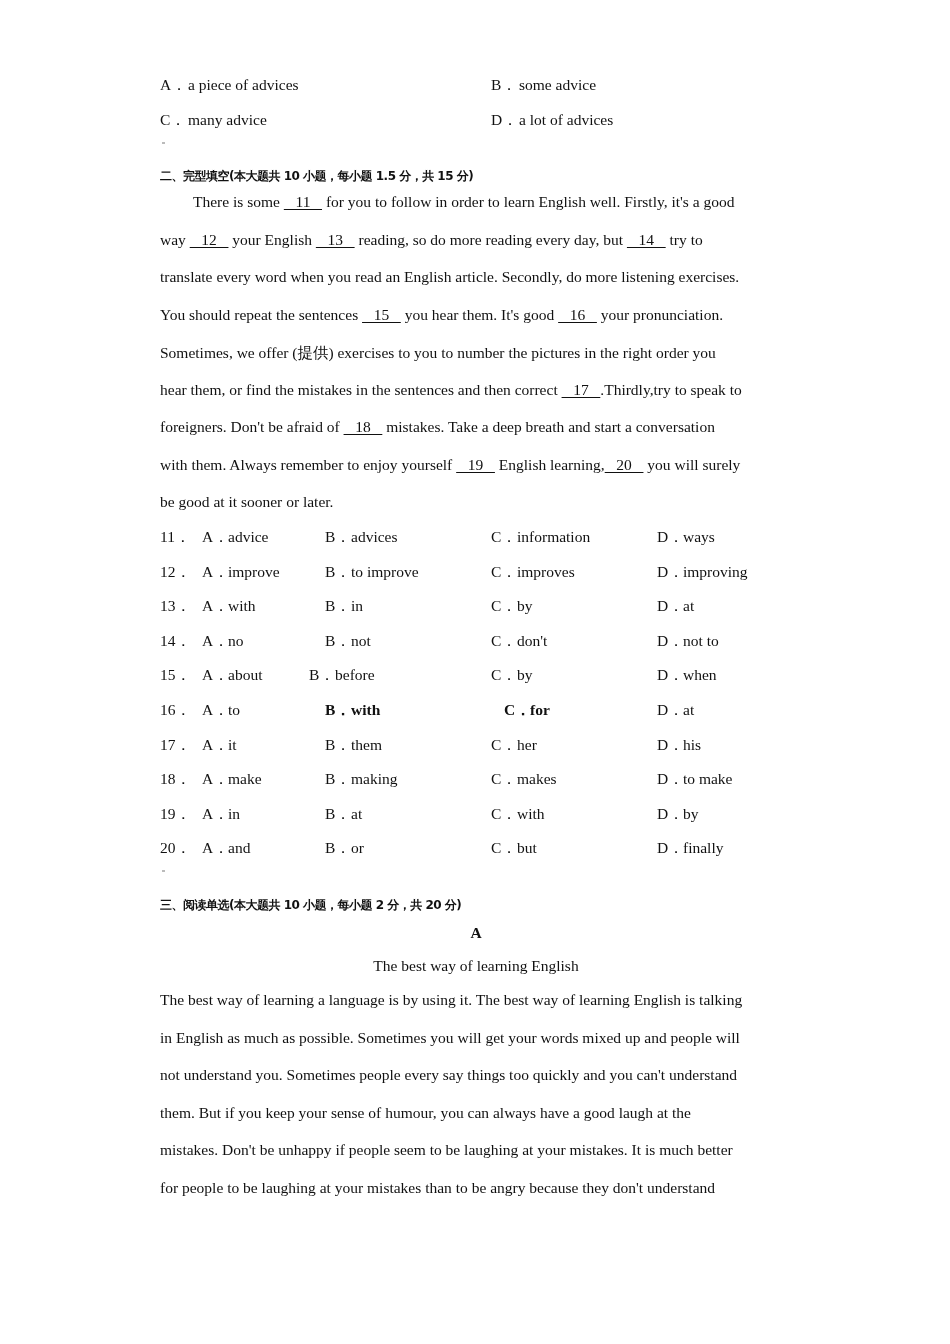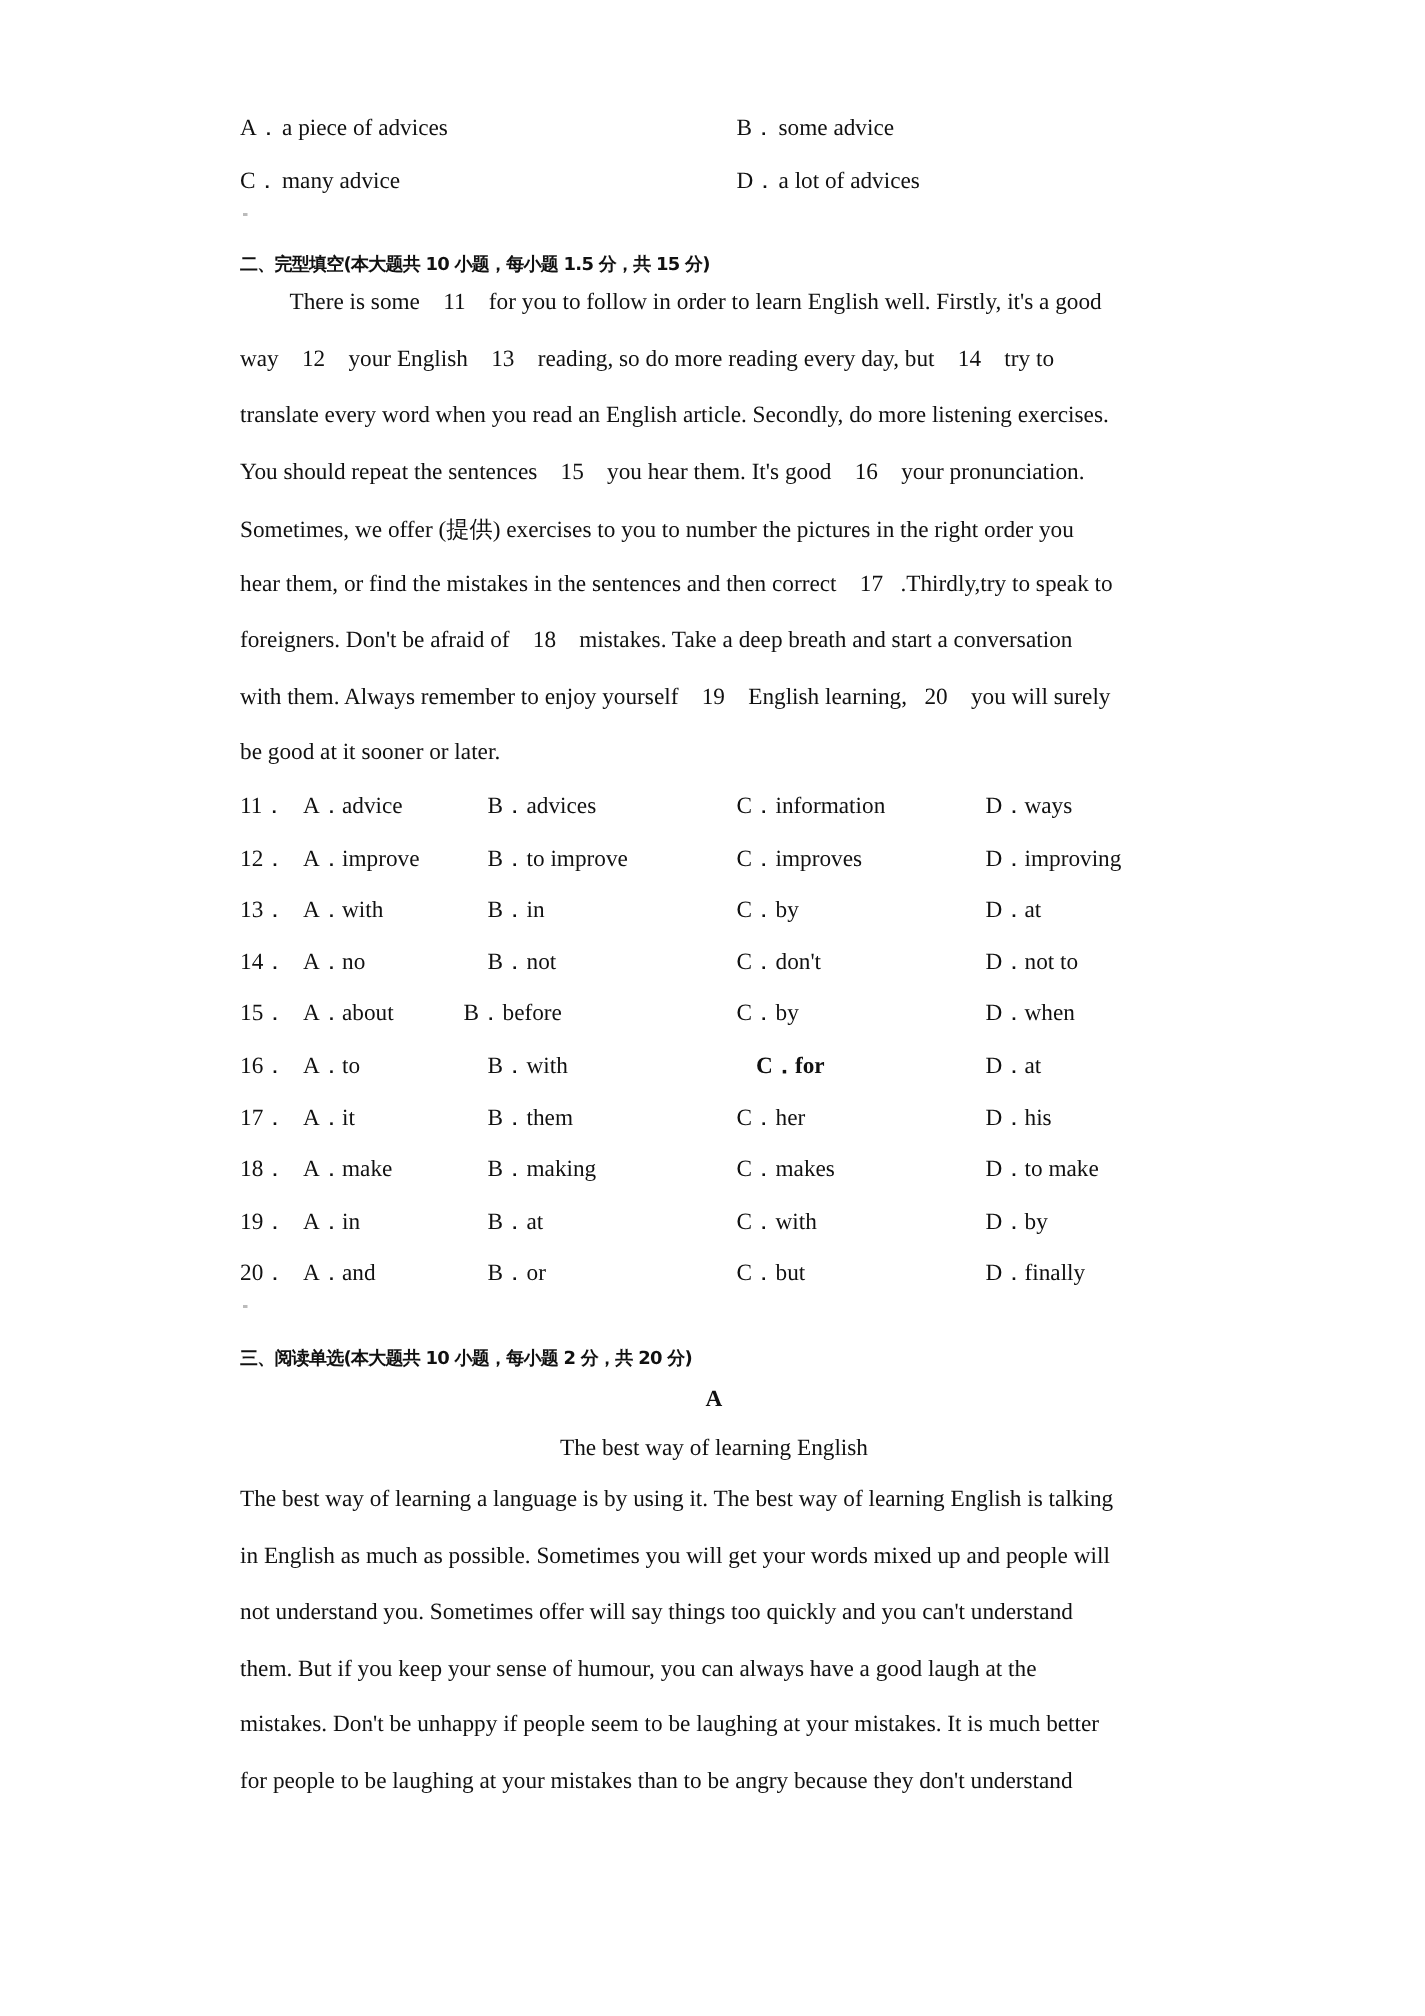--- a/index.html
+++ b/index.html
@@ -35,20 +35,21 @@
       white-space: nowrap;
     }
     .para-line {
       position: absolute;
       left: 0;
       white-space: nowrap;
       font-size: 15.5px;
     }
     .blank {
       display: inline-block;
+      text-decoration: underline;
       text-underline-offset: 2px;
       white-space: pre;
     }
     .q-row { position: absolute; left: 0; width: 640px; height: 22px; }
     .q-num { position: absolute; left: 0; top: 0; }
     .q-opt { position: absolute; top: 0; white-space: nowrap; }
     .q-opt .lt { display: inline-block; width: 26px; }
     .small-dot {
       position: absolute;
       left: 2px;
@@ -132,21 +133,21 @@
       <div class="q-row" style="top: 665.4px;">
         <span class="q-num">15．</span>
         <span class="q-opt" style="left: 42px;"><span class="lt">A．</span><span>about</span></span>
         <span class="q-opt" style="left: 149px;"><span class="lt">B．</span><span>before</span></span>
         <span class="q-opt" style="left: 331px;"><span class="lt">C．</span><span>by</span></span>
         <span class="q-opt" style="left: 497px;"><span class="lt">D．</span><span>when</span></span>
       </div>
       <div class="q-row" style="top: 700px;">
         <span class="q-num">16．</span>
         <span class="q-opt" style="left: 42px;"><span class="lt">A．</span><span>to</span></span>
-        <span class="q-opt" style="left: 165px;"><span class="lt">B．</span><span>with</span></span>
+        <span class="q-opt" style="left: 165px; font-weight: bold;"><span class="lt">B．</span><span>with</span></span>
         <span class="q-opt" style="left: 344px; font-weight: bold;"><span class="lt">C．</span><span>for</span></span>
         <span class="q-opt" style="left: 497px;"><span class="lt">D．</span><span>at</span></span>
       </div>
       <div class="q-row" style="top: 734.6px;">
         <span class="q-num">17．</span>
         <span class="q-opt" style="left: 42px;"><span class="lt">A．</span><span>it</span></span>
         <span class="q-opt" style="left: 165px;"><span class="lt">B．</span><span>them</span></span>
         <span class="q-opt" style="left: 331px;"><span class="lt">C．</span><span>her</span></span>
         <span class="q-opt" style="left: 497px;"><span class="lt">D．</span><span>his</span></span>
       </div>
@@ -174,19 +175,19 @@
     </div>
 
   <div class="small-dot" style="top:870px;"></div>
 
   <div class="section-head" style="top:897px;">三、阅读单选(本大题共 10 小题，每小题 2 分，共 20 分)</div>
   <div class="centered" style="top:924px; font-weight:bold;">A</div>
   <div class="centered" style="top:957px;">The best way of learning English</div>
   <div id="s3-passage">
       <div class="para-line" style="top: 991px;">The best way of learning a language is by using it. The best way of learning English is talking</div>
       <div class="para-line" style="top: 1028.5px;">in English as much as possible. Sometimes you will get your words mixed up and people will</div>
-      <div class="para-line" style="top: 1066px;">not understand you. Sometimes offer will say things too quickly and you can't understand</div>
+      <div class="para-line" style="top: 1066px;">not understand you. Sometimes people every say things too quickly and you can't understand</div>
       <div class="para-line" style="top: 1103.5px;">them. But if you keep your sense of humour, you can always have a good laugh at the</div>
       <div class="para-line" style="top: 1141px;">mistakes. Don't be unhappy if people seem to be laughing at your mistakes. It is much better</div>
       <div class="para-line" style="top: 1178.5px;">for people to be laughing at your mistakes than to be angry because they don't understand</div>
     </div>
 
 </div>
 
 </body></html>

